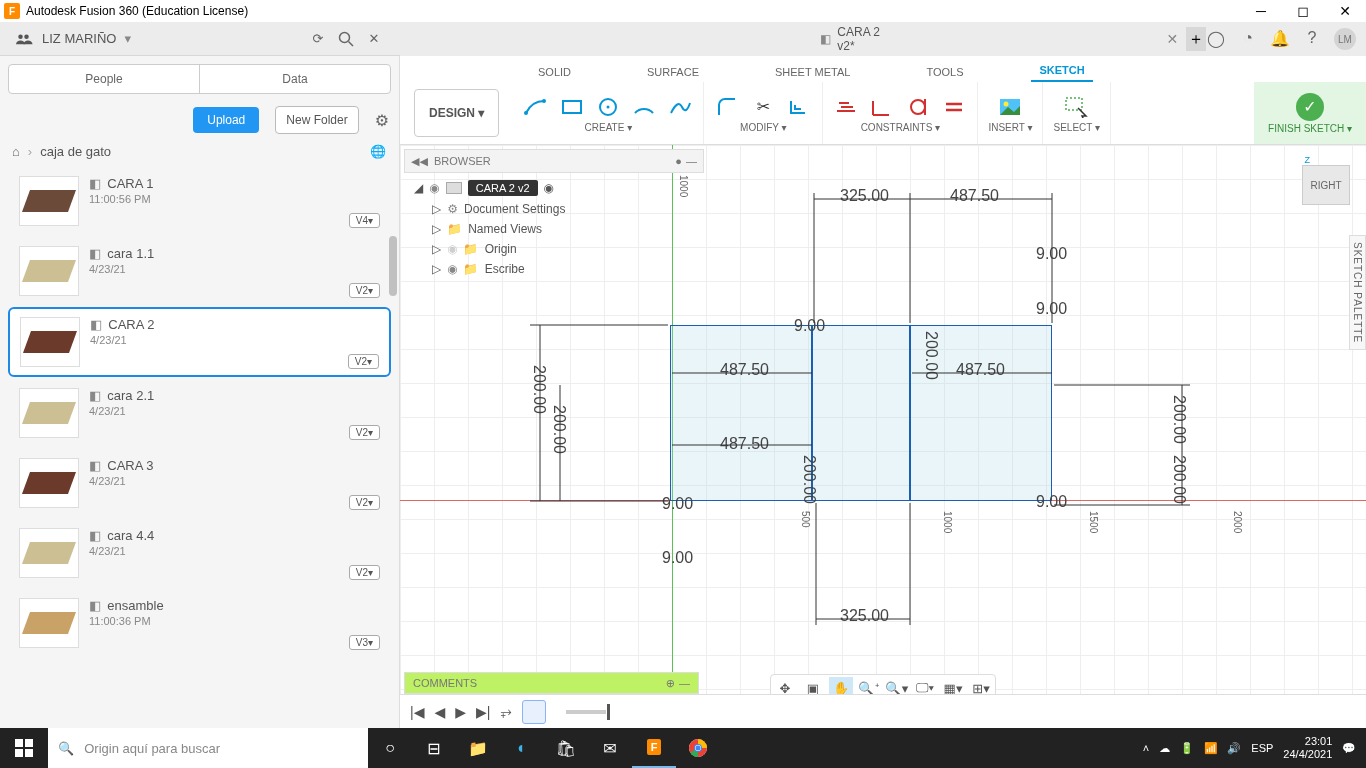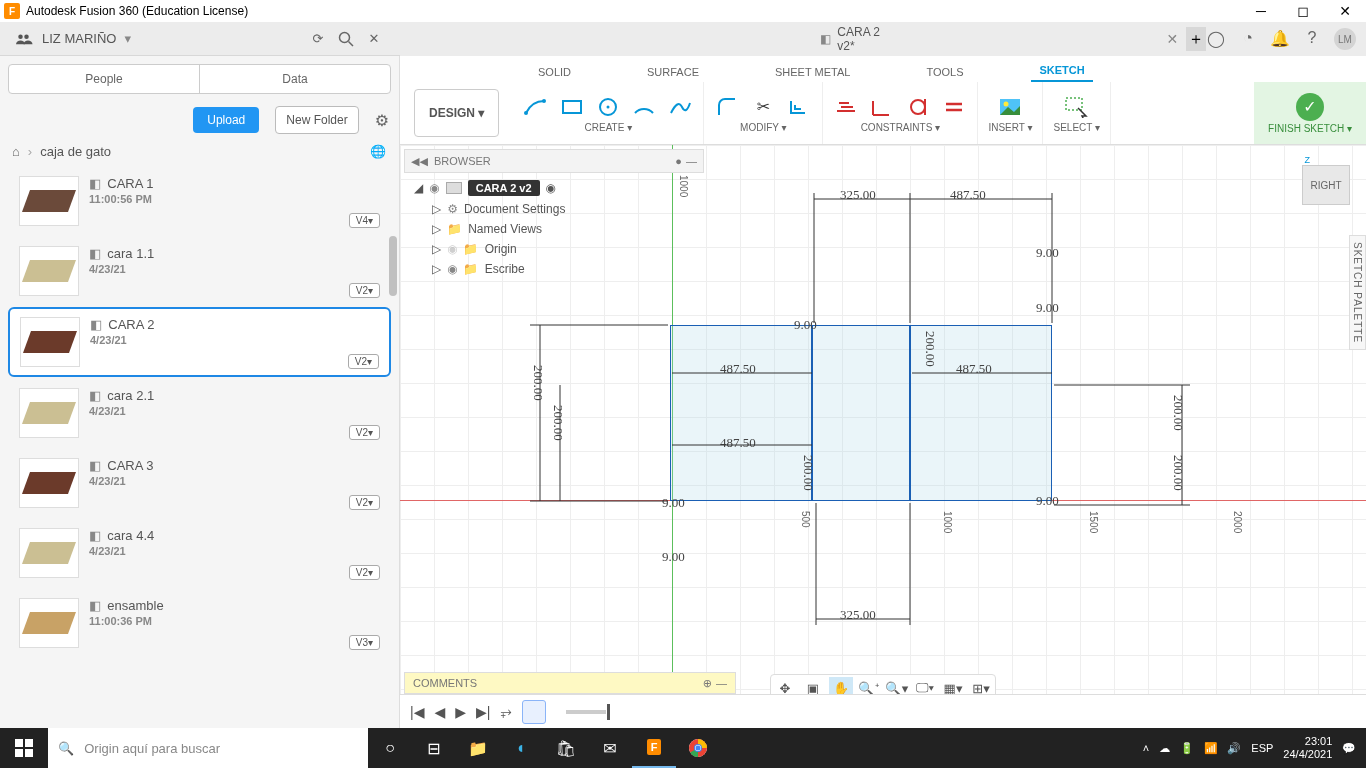--- a/index.html
+++ b/index.html
@@ -49,21 +49,21 @@
 .bc-globe { margin-left:auto; color:#888;}
 
 .file-list { flex:1; overflow-y:auto; }
 .file-item { display:flex; padding:8px 10px; gap:10px; border:1px solid transparent; border-radius:6px; margin:2px 8px; position:relative;}
 .file-item.selected { border:2px solid #1e88e5; background:#fff;}
 .thumb { width:60px; height:50px; background:#fff; border:1px solid #ddd; display:flex; align-items:center; justify-content:center; font-size:9px; color:#999; position:relative;}
 .thumb-inner { width:46px; height:22px; transform: skew(-20deg); }
 .file-meta { flex:1; }
 .file-name-row { display:flex; align-items:center; gap:6px; font-size:13px; color:#555;}
 .cube-icn { color:#888; }
-.file-date { font-size:11px; color:#888; margin-top:2px;font-weight:bold;}
+.file-date { font-size:11px; color:#888; margin-top:2px;}
 .ver-badge { position:absolute; bottom:6px; right:10px; border:1px solid #aaa; border-radius:3px; padding:1px 6px; font-size:10px; background:#fff; color:#555; cursor:pointer;}
 
 .scroll-hint { position:absolute; right:2px; top:180px; width:8px; height:60px; background:#c0c0c0; border-radius:4px;}
 
 
 .ribbon { border-bottom:1px solid #ddd; }
 .workspace-tabs { display:flex; align-items:flex-end; height:26px; padding-left:130px; gap:60px; font-size:11px; color:#666;}
 .ws-tab { padding:4px 8px; cursor:pointer;}
 .ws-tab.active { color:#0696d7; border-bottom:2px solid #0696d7; font-weight:600;}
 
@@ -77,45 +77,45 @@
 .finish-sketch { background:#e3f5e3; padding:4px 14px; display:flex; flex-direction:column; align-items:center; margin-left:auto; height:100%; justify-content:center; cursor:pointer;}
 .check-circle { width:28px; height:28px; border-radius:50%; background:#4caf50; color:#fff; display:flex; align-items:center; justify-content:center; font-size:16px;}
 
 
 .browser-hdr { display:flex; align-items:center; background:#f3f3f3; border:1px solid #ddd; height:24px; padding:0 6px; font-size:11px; color:#777; width:300px;}
 .browser-hdr .collapse { margin-right:6px;}
 .browser-hdr .dot { margin-left:auto; display:flex; gap:4px;}
 .tree { padding:4px 10px; font-size:12px; color:#555; width:300px;}
 .tree-row { display:flex; align-items:center; gap:6px; padding:3px 0; cursor:pointer;}
 .tree-indent { margin-left:18px;}
-.tree-chip { background:#333; color:#fff; padding:2px 8px; font-size:11px; border-radius:2px;font-weight:bold;}
+.tree-chip { background:#333; color:#fff; padding:2px 8px; font-size:11px; border-radius:2px;}
 .eye { color:#888;}
 
 
 .canvas { flex:1; position:relative; background:#fff; overflow:hidden;}
 .grid-bg {
   position:absolute; inset:0;
   background-image:
     linear-gradient(#eee 1px, transparent 1px),
     linear-gradient(90deg, #eee 1px, transparent 1px);
   background-size: 34px 34px;
 }
 .axis-v { position:absolute; top:0; bottom:0; width:1px; background:#5cbf5c; left:272px;}
 .axis-h { position:absolute; left:0; right:0; height:1px; background:#e06666; top:355px;}
 .sketch-region { position:absolute; border:1px solid #1a5fb4; background:rgba(173,216,230,0.25);}
-.dim-label { position:absolute; font-size:13px; color:#444; background:transparent;font-family:Liberation Serif, serif;}
+.dim-label { position:absolute; font-size:16px; color:#444; background:transparent;}
 .viewcube { position:absolute; top:20px; right:16px; width:48px; height:40px; background:#e8e8e8; border:1px solid #ccc; display:flex; align-items:center; justify-content:center; font-size:10px; color:#666;}
 .vc-axis { position:absolute; top:10px; right:56px; font-size:9px; color:#0696d7;}
 .sketch-palette { position:absolute; right:0; top:90px; writing-mode:vertical-rl; font-size:10px; color:#666; padding:6px 2px; background:#f7f7f7; border:1px solid #ddd; letter-spacing:1px;}
 
 .ruler-num { position:absolute; font-size:10px; color:#666; writing-mode:vertical-rl;}
 
 
 .bottom-bars { position:absolute; bottom:0; left:0; right:0;}
-.comments-bar { display:flex; align-items:center; background:#fef9c3; border:1px solid #ddd; height:22px; padding:0 8px; font-size:11px; color:#777; width:332px; margin-left:4px;}
+.comments-bar { display:flex; align-items:center; background:#bef264; border:1px solid #ddd; height:22px; padding:0 8px; font-size:11px; color:#777; width:295px; margin-left:4px;}
 .comments-bar .dot { margin-left:auto; display:flex; gap:4px;}
 .nav-toolbar { position:absolute; bottom:26px; left:50%; transform:translateX(-50%); display:flex; gap:4px; background:#fff; border:1px solid #ddd; padding:2px; border-radius:4px;}
 .nav-btn { width:24px; height:22px; display:flex; align-items:center; justify-content:center; cursor:pointer; color:#555; font-size:13px;}
 .nav-btn.active { background:#cfe8f7;}
 
 .timeline { display:flex; align-items:center; gap:10px; padding:4px 10px; height:34px; border-top:1px solid #ddd; background:#fff;}
 .tl-btn { color:#555; cursor:pointer; font-size:14px;}
 .tl-slider { flex:0 0 40px; height:4px; background:#ccc; position:relative; margin-left:10px;}
 .tl-slider::after { content:''; position:absolute; right:-4px; top:-6px; width:3px; height:16px; background:#555;}
 .tl-sketch-chip { width:24px; height:24px; border:1px solid #8ab4f8; background:#e8f0fe; border-radius:3px;}

